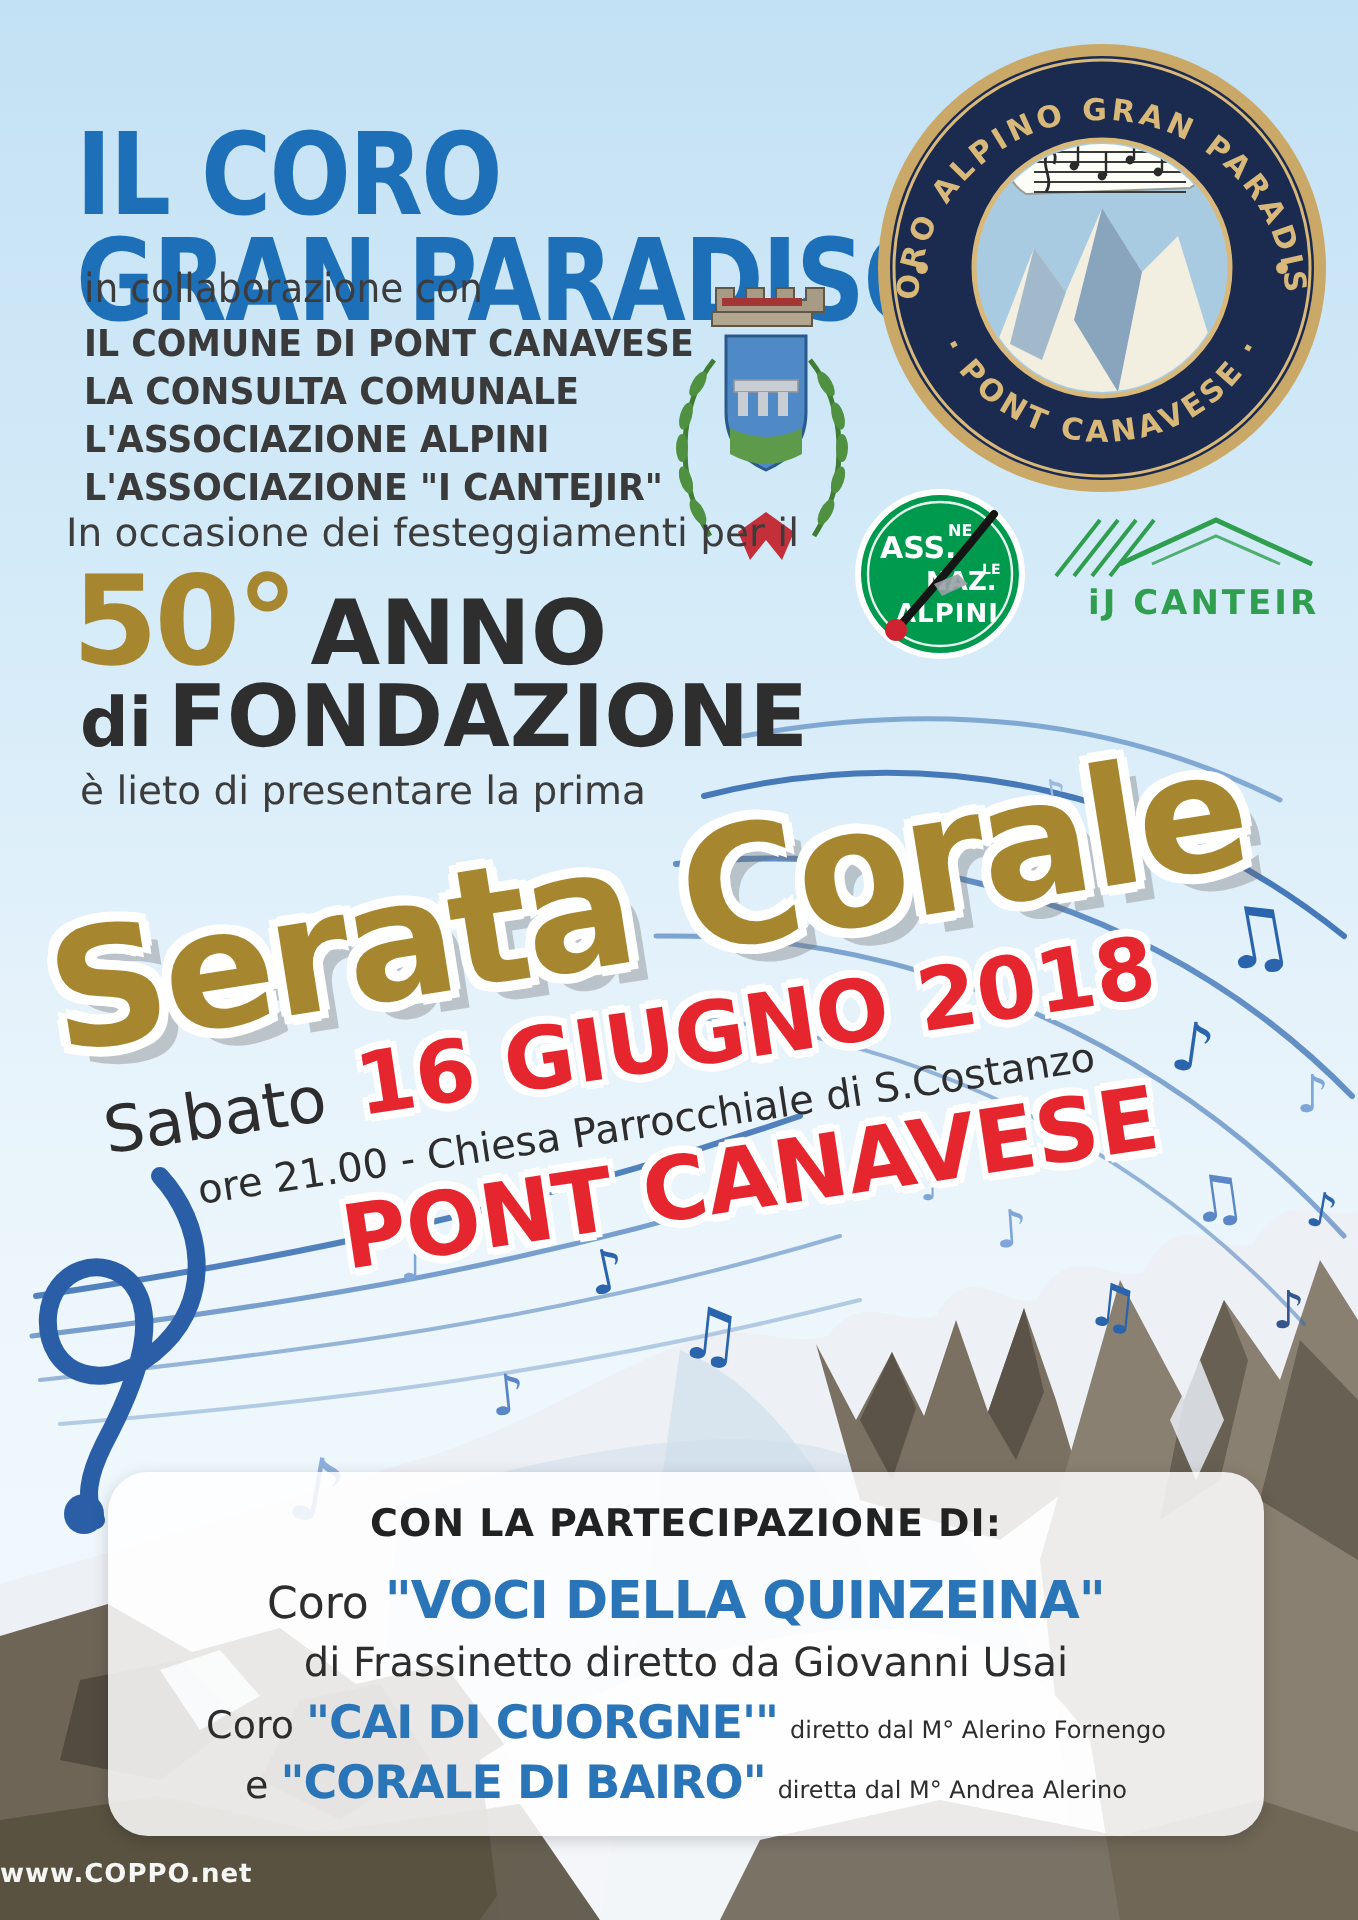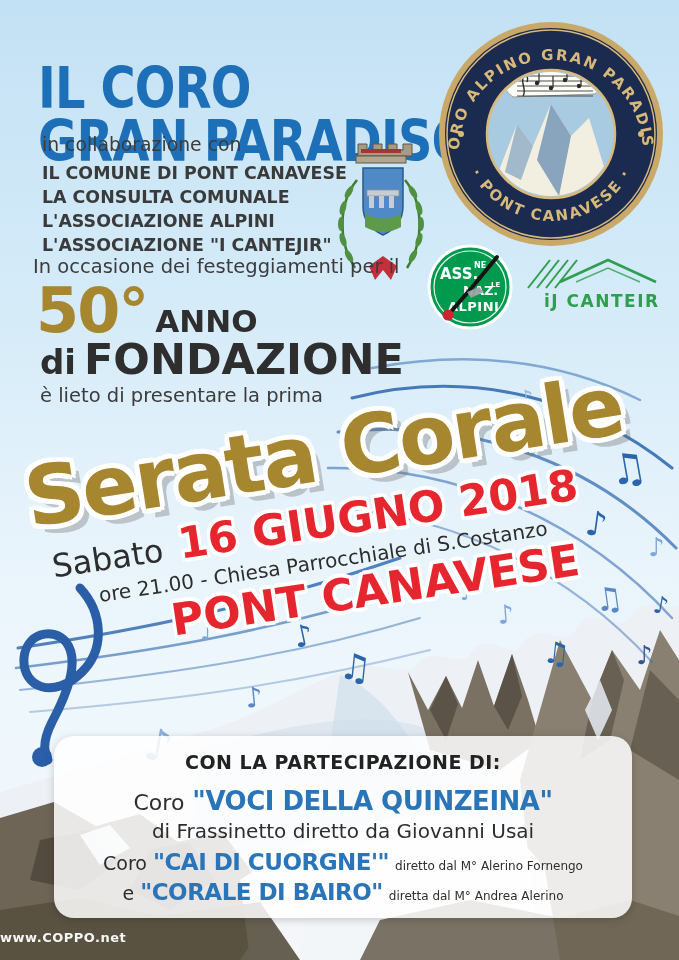--- a/index.html
+++ b/index.html
@@ -17,21 +17,21 @@
     font-size:57px;line-height:.93;letter-spacing:-1px;transform:scaleX(.84);transform-origin:left top;white-space:nowrap;}
   .header-title span{display:block;}
   .collab{position:absolute;left:42px;top:132px;z-index:3;color:#3c3c3c;transform:scaleX(.94);transform-origin:left top;}
   .collab-intro{font-size:20px;margin-bottom:5px;}
   .collab-line{font-size:18.5px;font-weight:bold;line-height:1.3;color:#3a3a3a;}
 
   
   .occasion{position:absolute;left:33px;top:255px;z-index:3;font-size:19.5px;color:#3c3c3c;text-align:center;}
   .anno-line{position:absolute;left:36px;top:274px;z-index:3;white-space:nowrap;}
   .anno-num{font-size:62px;font-weight:bold;color:#a6862e;letter-spacing:-2px;}
-  .anno-word{font-size:31px;font-weight:bold;color:#2e2e2e;margin-left:8px;}
+  .anno-word{font-size:45px;font-weight:bold;color:#2e2e2e;margin-left:8px;}
   .fond-line{position:absolute;left:40px;top:334px;z-index:3;white-space:nowrap;}
   .fond-di{font-size:34px;font-weight:bold;color:#2e2e2e;}
   .fond-word{font-size:43px;font-weight:bold;color:#2e2e2e;margin-left:8px;}
   .presents{position:absolute;left:40px;top:384px;z-index:3;font-size:19.5px;color:#3c3c3c;}
 
   
   .event-title{position:absolute;left:18px;top:452px;z-index:3;transform:rotate(-9deg);transform-origin:left top;
     font-size:82px;font-weight:bold;letter-spacing:-2px;color:#a6862e;white-space:nowrap;
     text-shadow:-4px -4px 0 #fff,4px -4px 0 #fff,-4px 4px 0 #fff,4px 4px 0 #fff,
       -5px 0 0 #fff,5px 0 0 #fff,0 -5px 0 #fff,0 5px 0 #fff,8px 10px 0 rgba(110,110,110,.35);}

